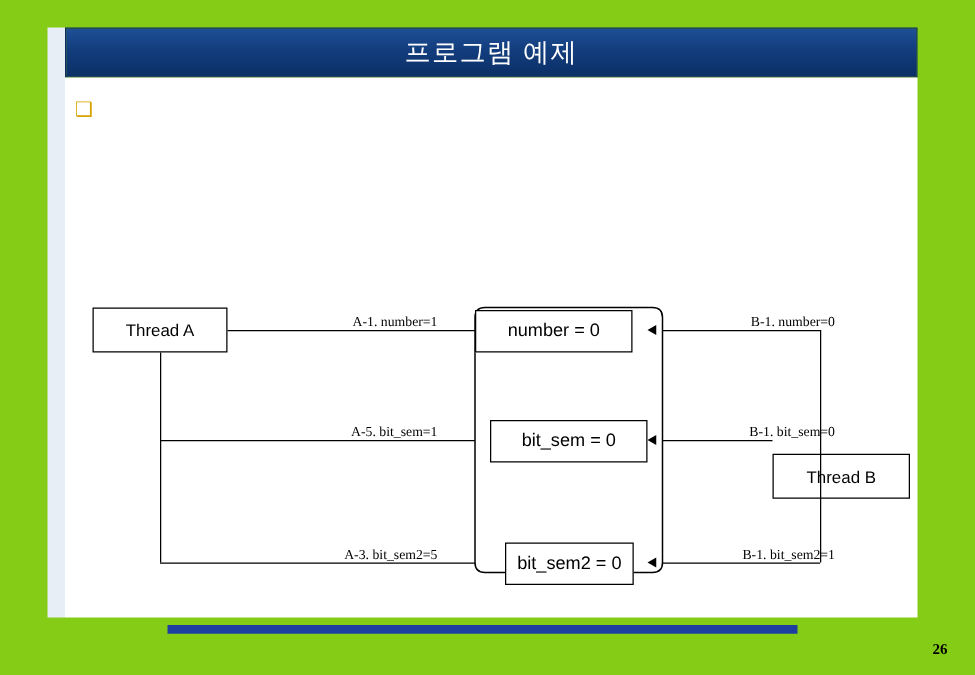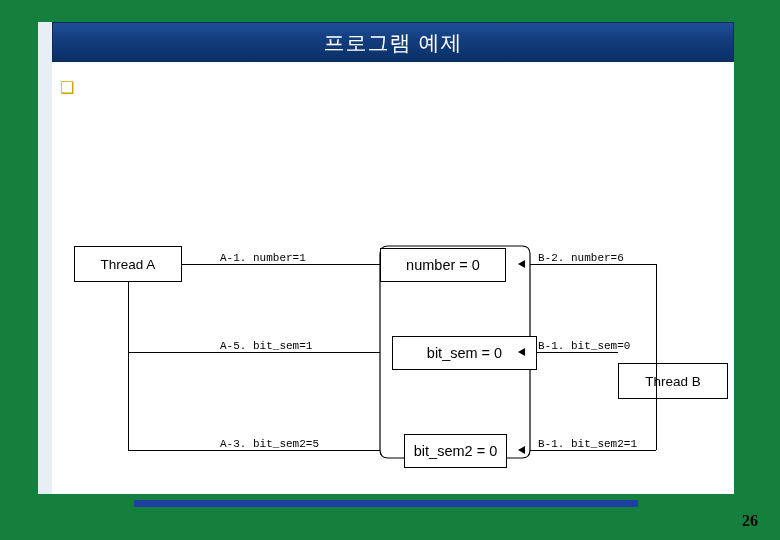--- a/index.html
+++ b/index.html
@@ -10,21 +10,21 @@
     width: 780px;
     height: 540px;
     background: #ffffff;
     font-family: "Liberation Sans", sans-serif;
     overflow: hidden;
   }
   .slide {
     position: relative;
     width: 780px;
     height: 540px;
-    background: #15803d;
+    background: #84cc16;
   }
   
   .left-bar {
     position: absolute;
     left: 38px;
     top: 22px;
     width: 14px;
     height: 472px;
     background: #e8eef5;
   }
@@ -106,44 +106,44 @@
   .thread-box {
     font-size: 13.5px;
   }
   .center-box {
     font-size: 14.5px;
   }
   .label {
     position: absolute;
     font-size: 11px;
     color: #000000;
-    font-family: Liberation Mono, monospace;
+    font-family: Liberation Serif, serif;
     white-space: nowrap;
-    text-align: left;
+    text-align: right;
   }
   .line {
     position: absolute;
     background: #000000;
   }
   .hline { height: 1px; }
   .vline { width: 1px; }
   
   .bottom-rule {
     position: absolute;
     left: 134px;
     top: 500px;
     width: 504px;
     height: 7px;
     background: #1f3fa0;
   }
   .page-number {
     position: absolute;
     right: 22px;
     top: 512px;
-    font-size: 16px;
+    font-size: 12px;
     font-weight: bold;
     color: #000000;
     font-family: "Liberation Serif", serif;
   }
   svg.rounded-wrap {
     position: absolute;
     left: 0;
     top: 0;
     overflow: visible;
   }
@@ -202,27 +202,27 @@
       <div class="line hline" style="left:478px; top:278px; width:126px;"></div>
 
       <div class="label" style="left:168px; top:80px; width:130px;">
         <span>A-1. number=1</span>
       </div>
       <div class="box center-box" style="left:328px; top:76px; width:126px; height:34px;">
         <span>number = 0</span>
       </div>
       <div class="arrow-head arrow-left" style="left:466px; top:88px;"></div>
       <div class="label" style="left:486px; top:80px; width:130px;">
-        <span>B-2. number=6</span>
+        <span>B-1. number=0</span>
       </div>
 
       <div class="label" style="left:168px; top:168px; width:130px;">
         <span>A-5. bit_sem=1</span>
       </div>
-      <div class="box center-box" style="left:340px; top:164px; width:145px; height:34px;">
+      <div class="box center-box" style="left:340px; top:164px; width:126px; height:34px;">
         <span>bit_sem = 0</span>
       </div>
       <div class="arrow-head arrow-left" style="left:466px; top:176px;"></div>
       <div class="label" style="left:486px; top:168px; width:130px;">
         <span>B-1. bit_sem=0</span>
       </div>
 
       <div class="label" style="left:168px; top:266px; width:130px;">
         <span>A-3. bit_sem2=5</span>
       </div>

